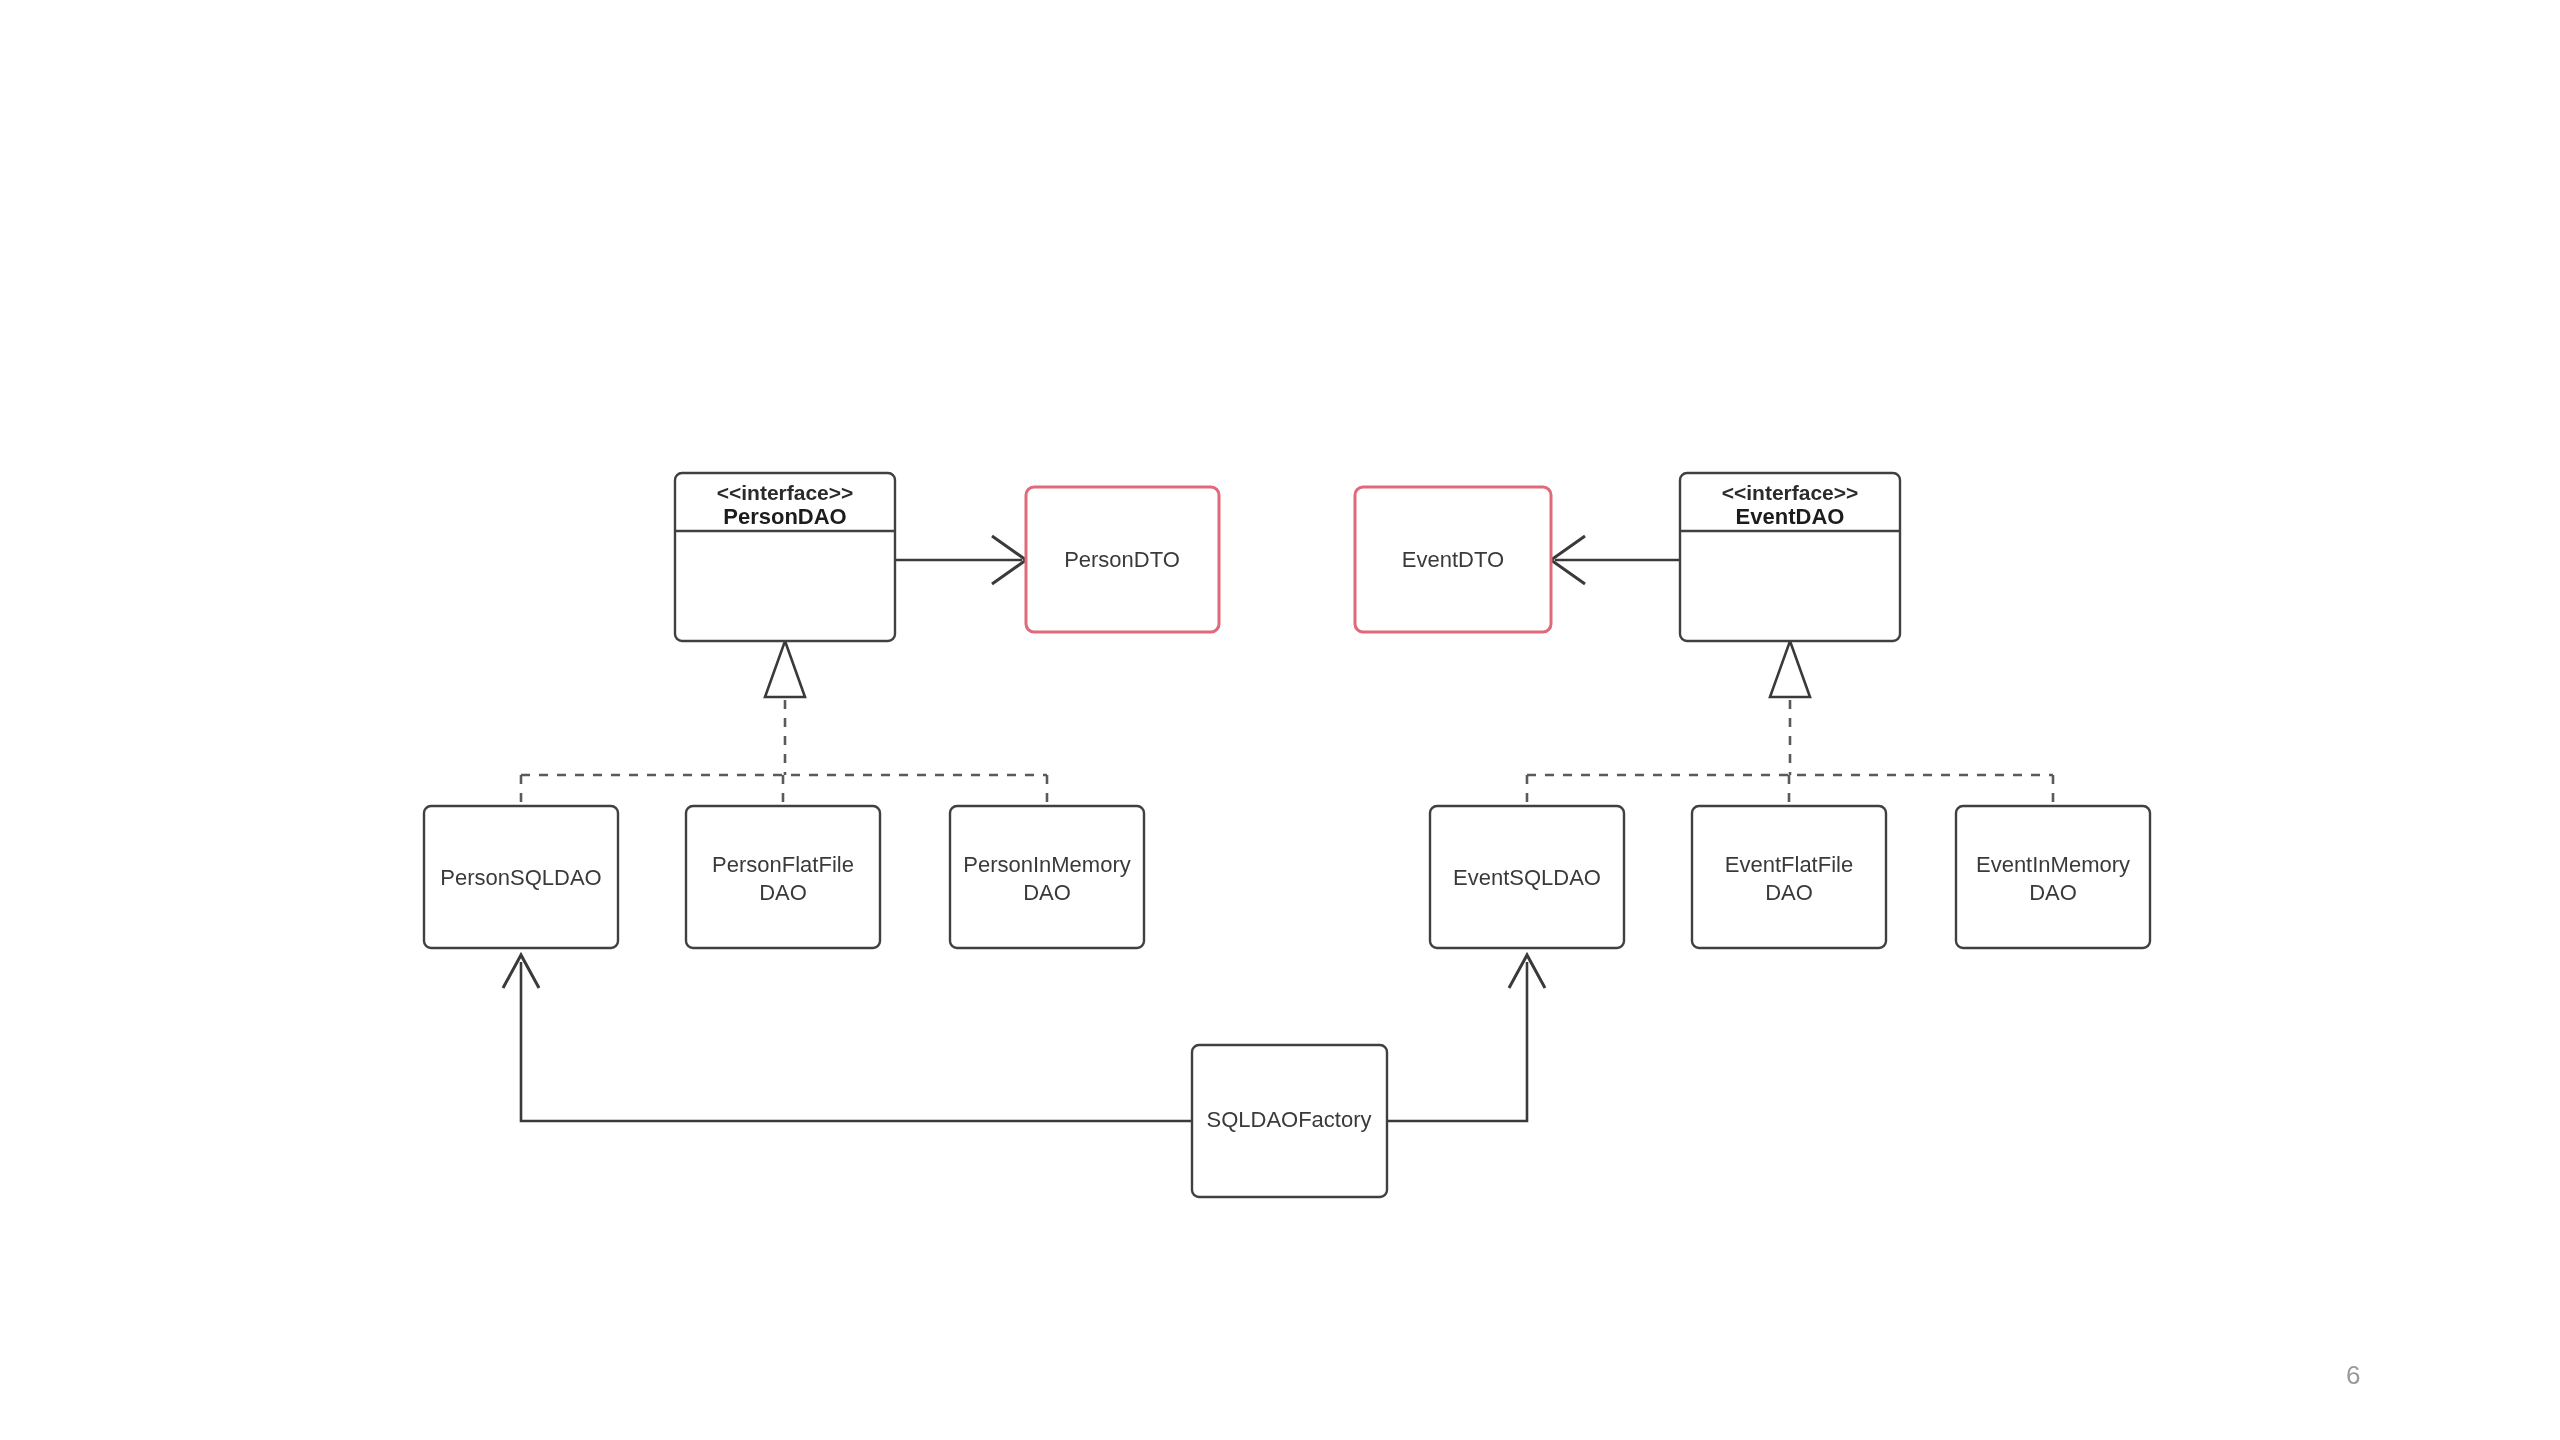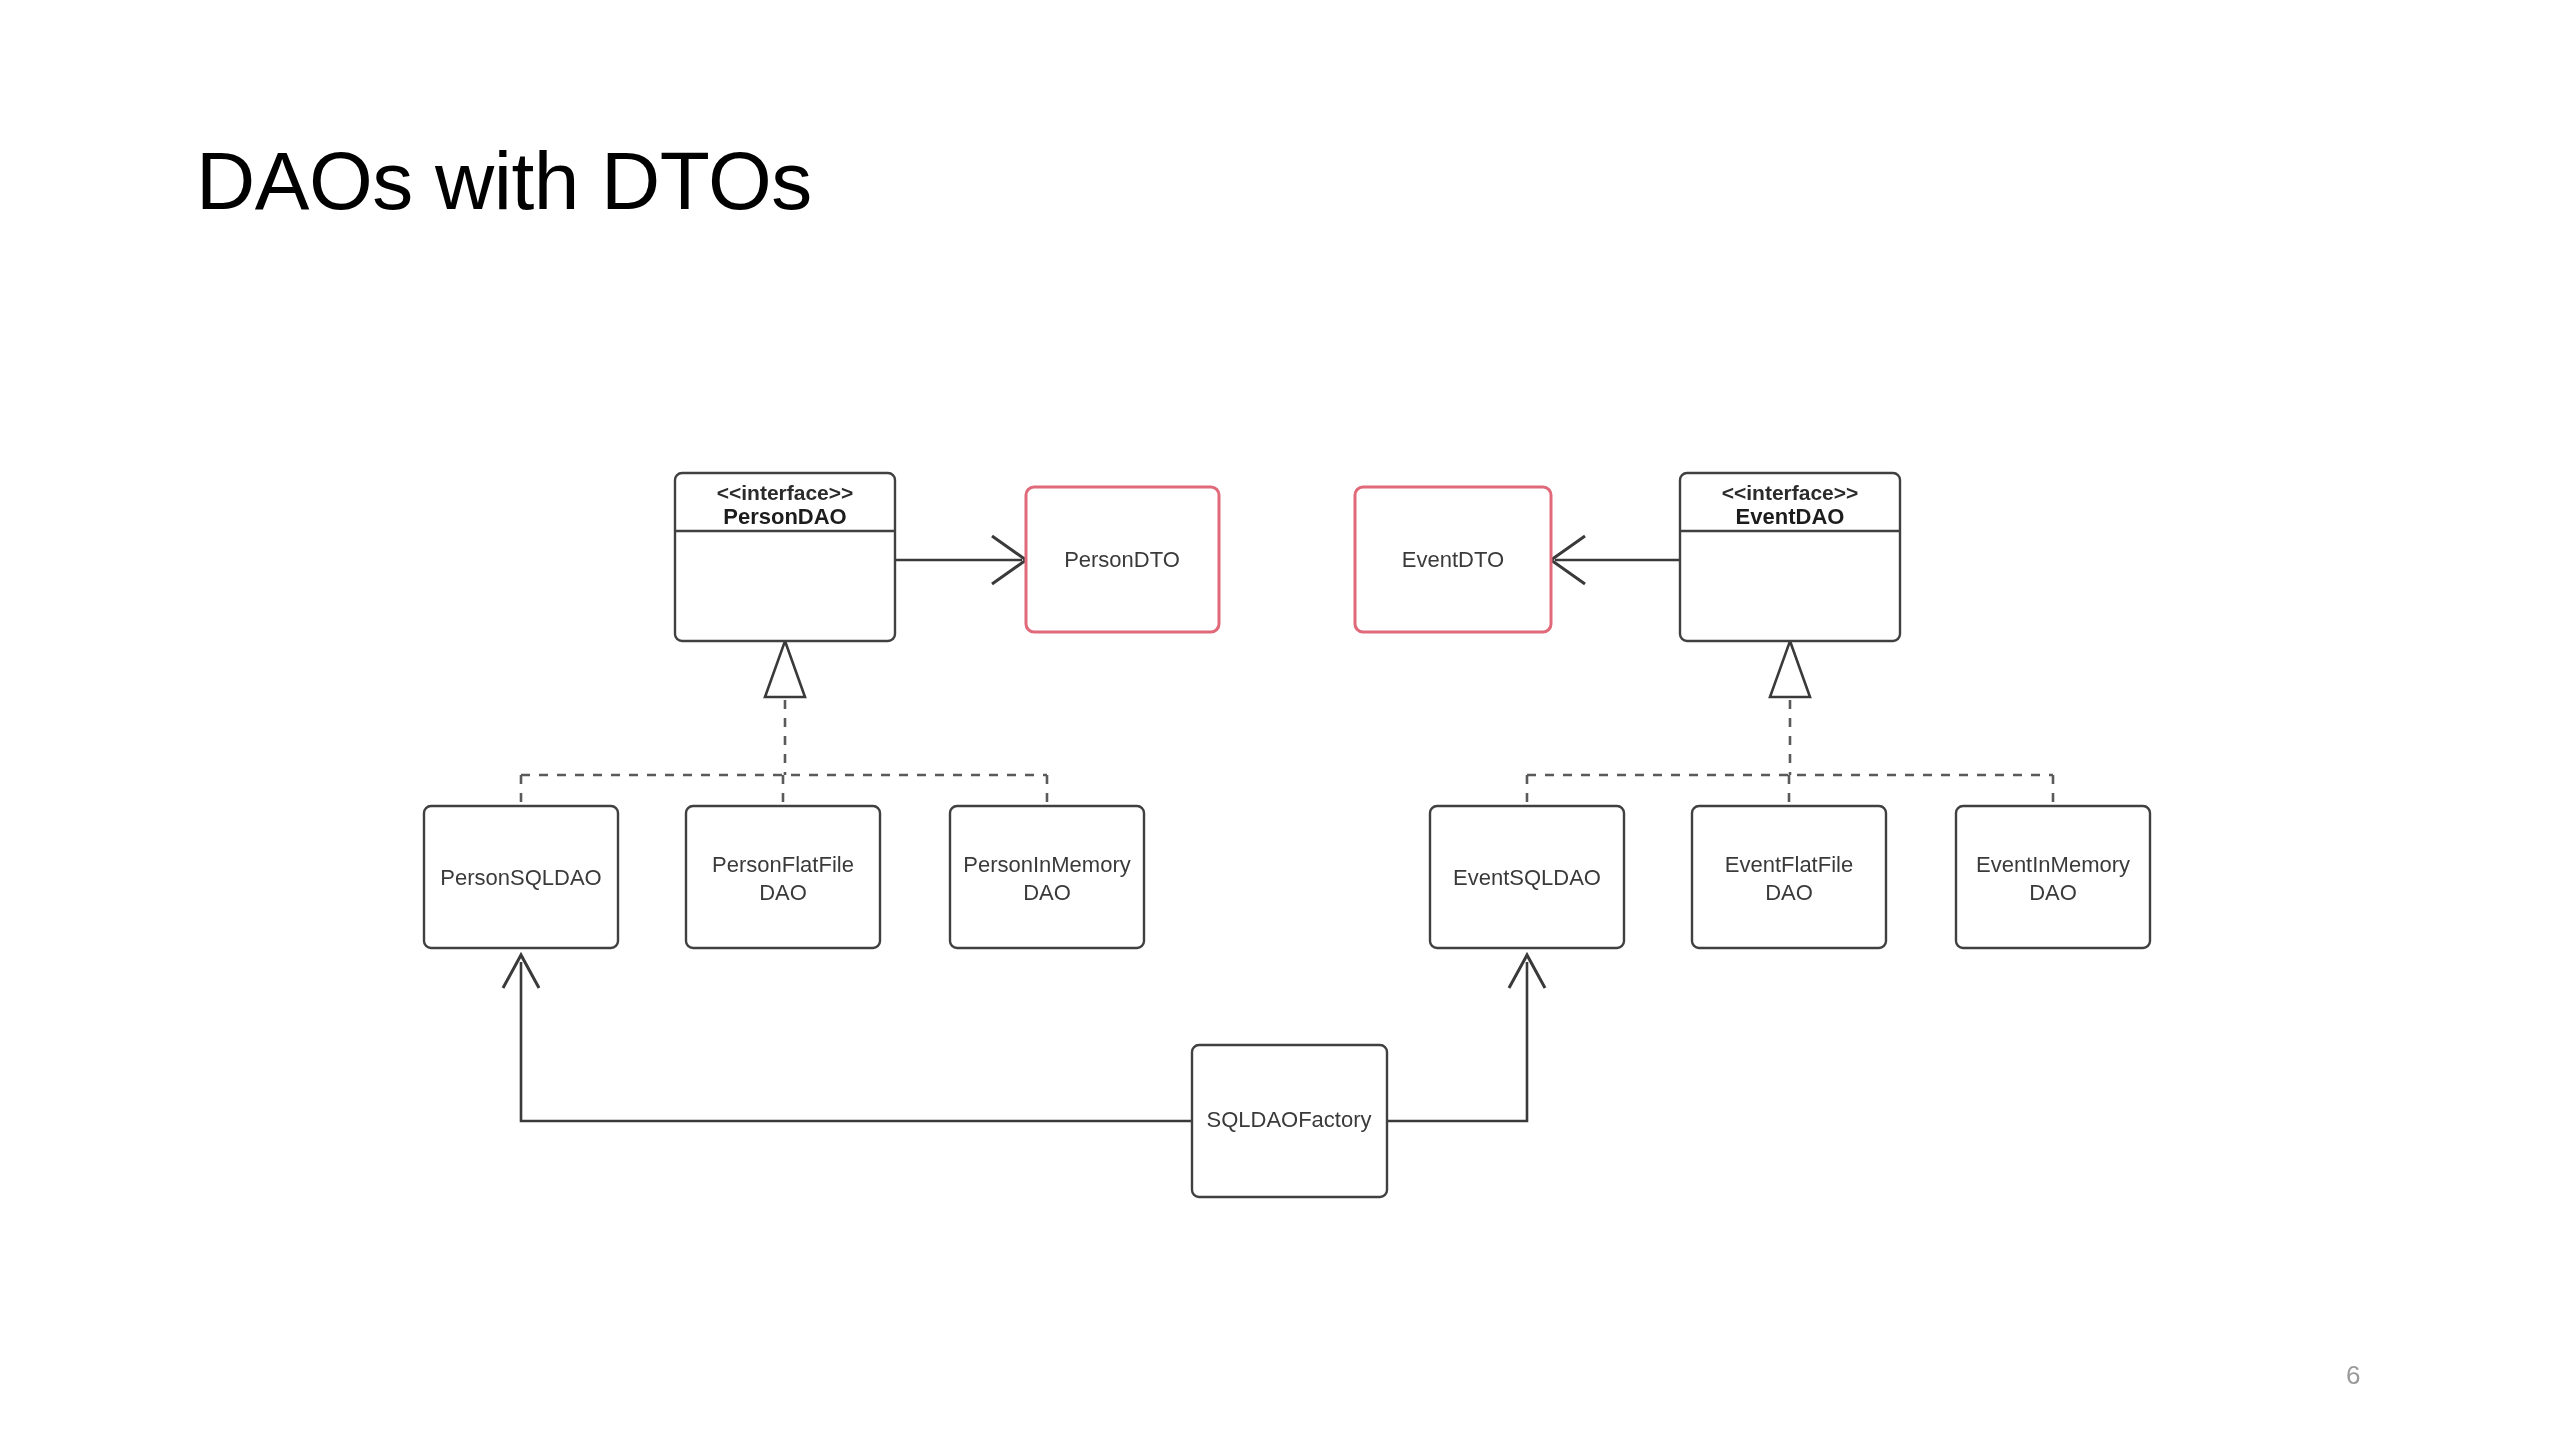--- a/index.html
+++ b/index.html
@@ -107,21 +107,20 @@
     stroke: #3a3a3a;
     stroke-width: 3;
     stroke-linecap: butt;
   }
 </style>
 </head>
 <body>
 
 <div id="slide">
 
-  <div id="slide-title">DAOs with DTOs</div>
 
   <svg id="diagram-canvas" viewBox="0 0 2560 1440">
 
     <g>
       <path class="dashed-conn" d="M 785 700 L 785 775"></path>
       <path class="dashed-conn" d="M 521 775 L 1047 775"></path>
       <path class="dashed-conn" d="M 521 775 L 521 806"></path>
       <path class="dashed-conn" d="M 783 775 L 783 806"></path>
       <path class="dashed-conn" d="M 1047 775 L 1047 806"></path>
       <polygon class="hollow-tri" points="785,641 805,697 765,697"></polygon>

